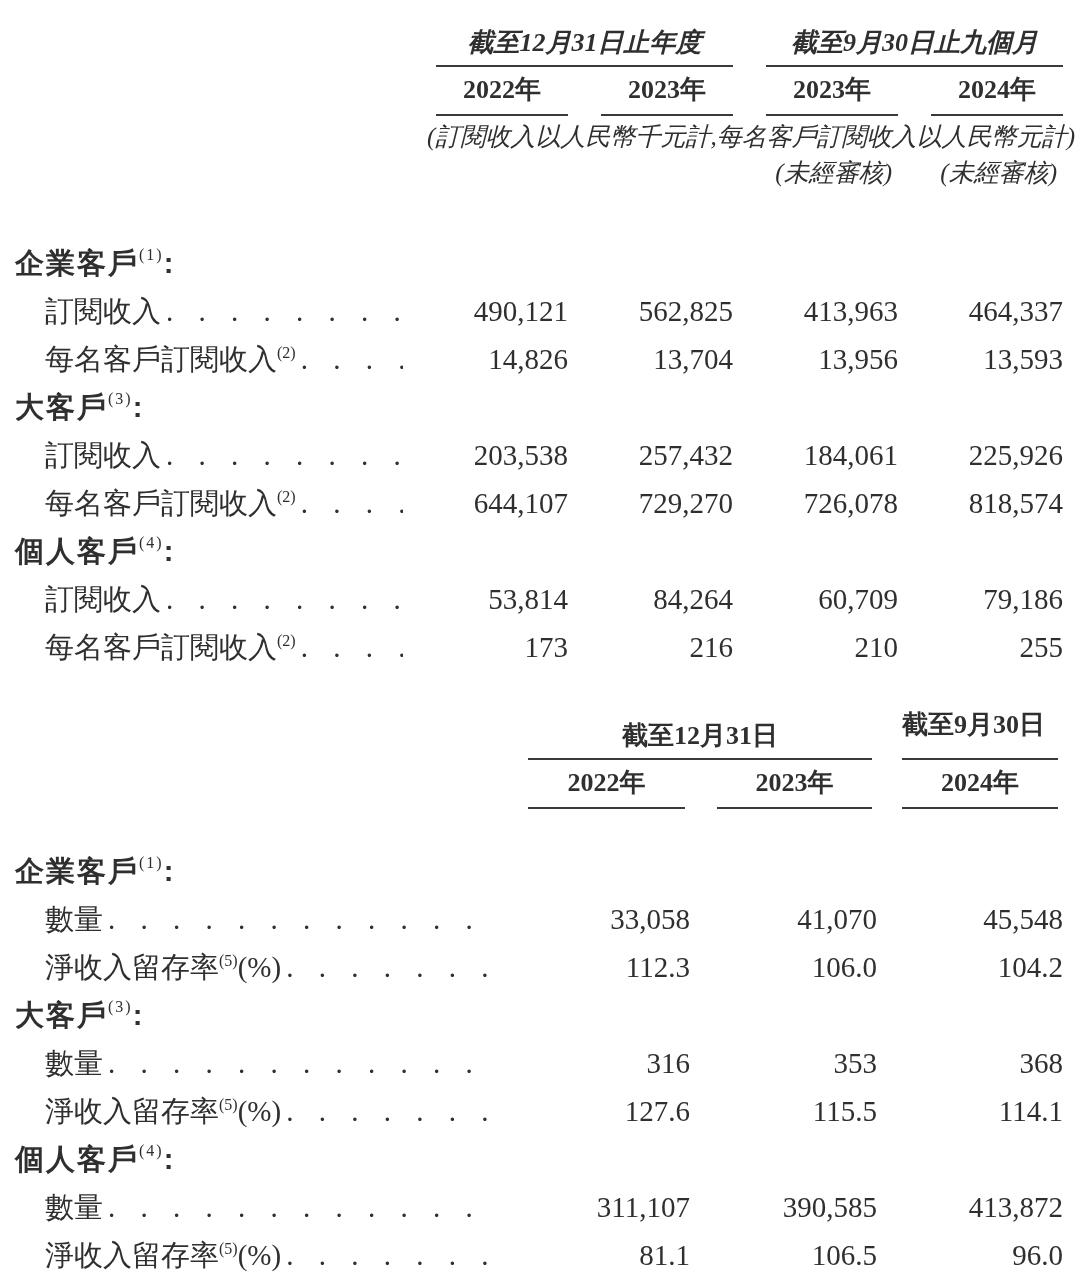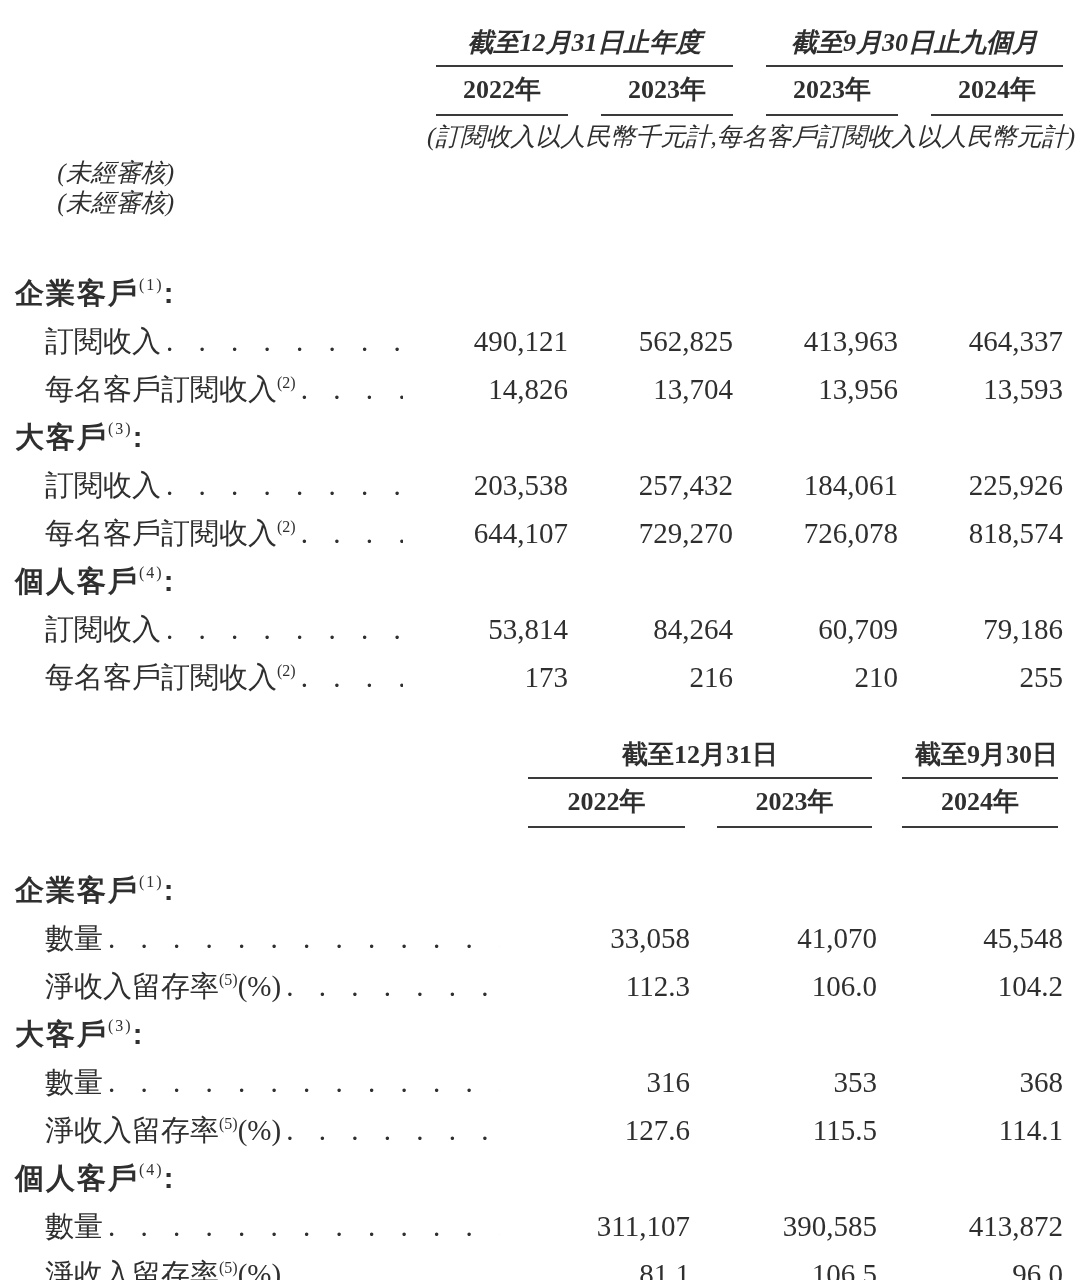--- a/index.html
+++ b/index.html
@@ -26,37 +26,37 @@
   .yrow { margin-top:8px; }
   .yc {
     flex:none; width:132px; margin-left:33px;
     text-align:center; font-weight:700; font-size:26px; line-height:30px;
     padding-bottom:9px; border-bottom:2px solid #3a3a3a;
   }
   .note-row {
     margin-top:6px; text-align:right; margin-right:-12px;
     font-style:italic; font-size:25px; line-height:30px; white-space:nowrap;font-family:Liberation Serif, serif;
   }
-  .unaudited-row { display:flex; margin-top:6px;flex-direction:column; }
+  .unaudited-row { display:flex; margin-top:6px; }
   .unaudited-row .fill { flex:1; }
   .ua {
     flex:none; width:165px; text-align:right; padding-right:6px; box-sizing:border-box;
     font-style:italic; font-size:25px; line-height:30px;
   }
 
   
   .gc2a {
     flex:none; width:344px; margin-left:33px;
     text-align:center; font-weight:700; font-size:26px; line-height:30px;
     padding-bottom:7px; border-bottom:2px solid #3a3a3a;
   }
   .gc2b {
     flex:none; width:156px; margin-left:30px;
-    text-align:right; font-weight:700; font-size:26px; line-height:30px;
-    padding-bottom:7px; border-bottom:2px solid #3a3a3a;
+    text-align:left; font-weight:700; font-size:26px; line-height:30px;
+    padding-bottom:18px; border-bottom:2px solid #3a3a3a;
   }
   .yc2a { flex:none; width:157px; margin-left:33px; }
   .yc2b { flex:none; width:155px; margin-left:32px; }
   .yc2c { flex:none; width:156px; margin-left:30px; }
   .yc2a,.yc2b,.yc2c {
     text-align:center; font-weight:700; font-size:26px; line-height:30px;
     padding-bottom:9px; border-bottom:2px solid #3a3a3a;
   }
 
   

